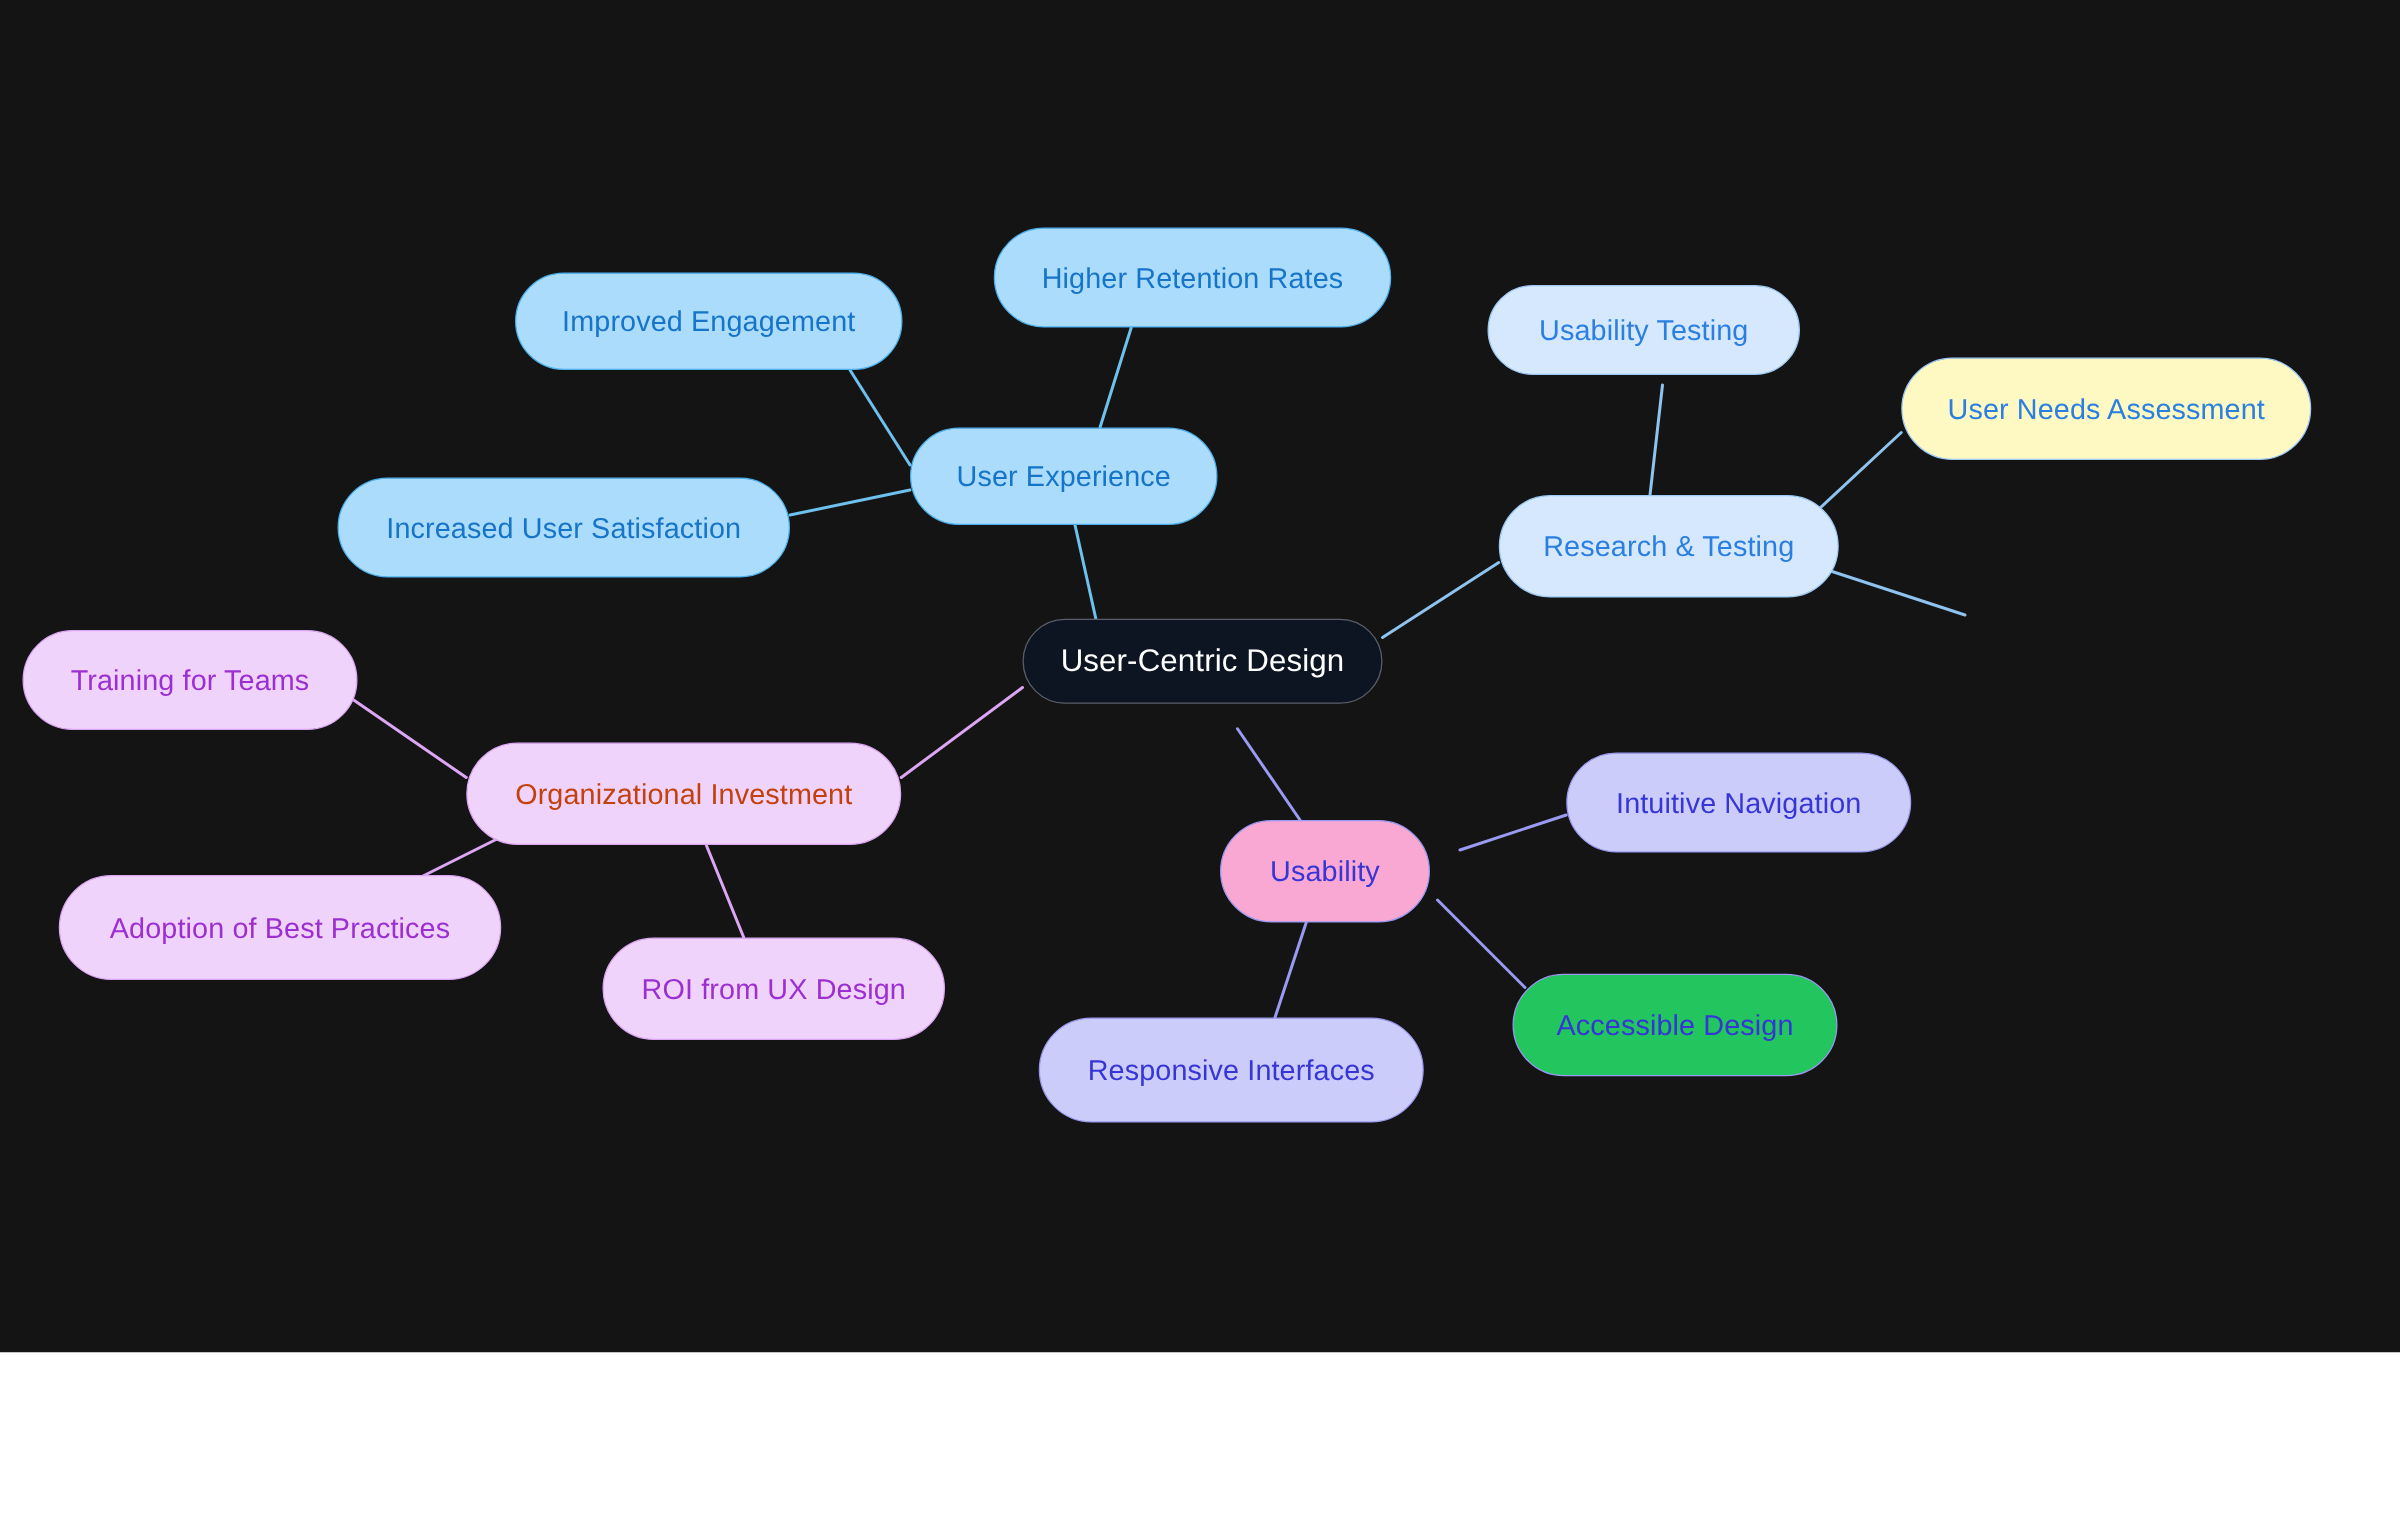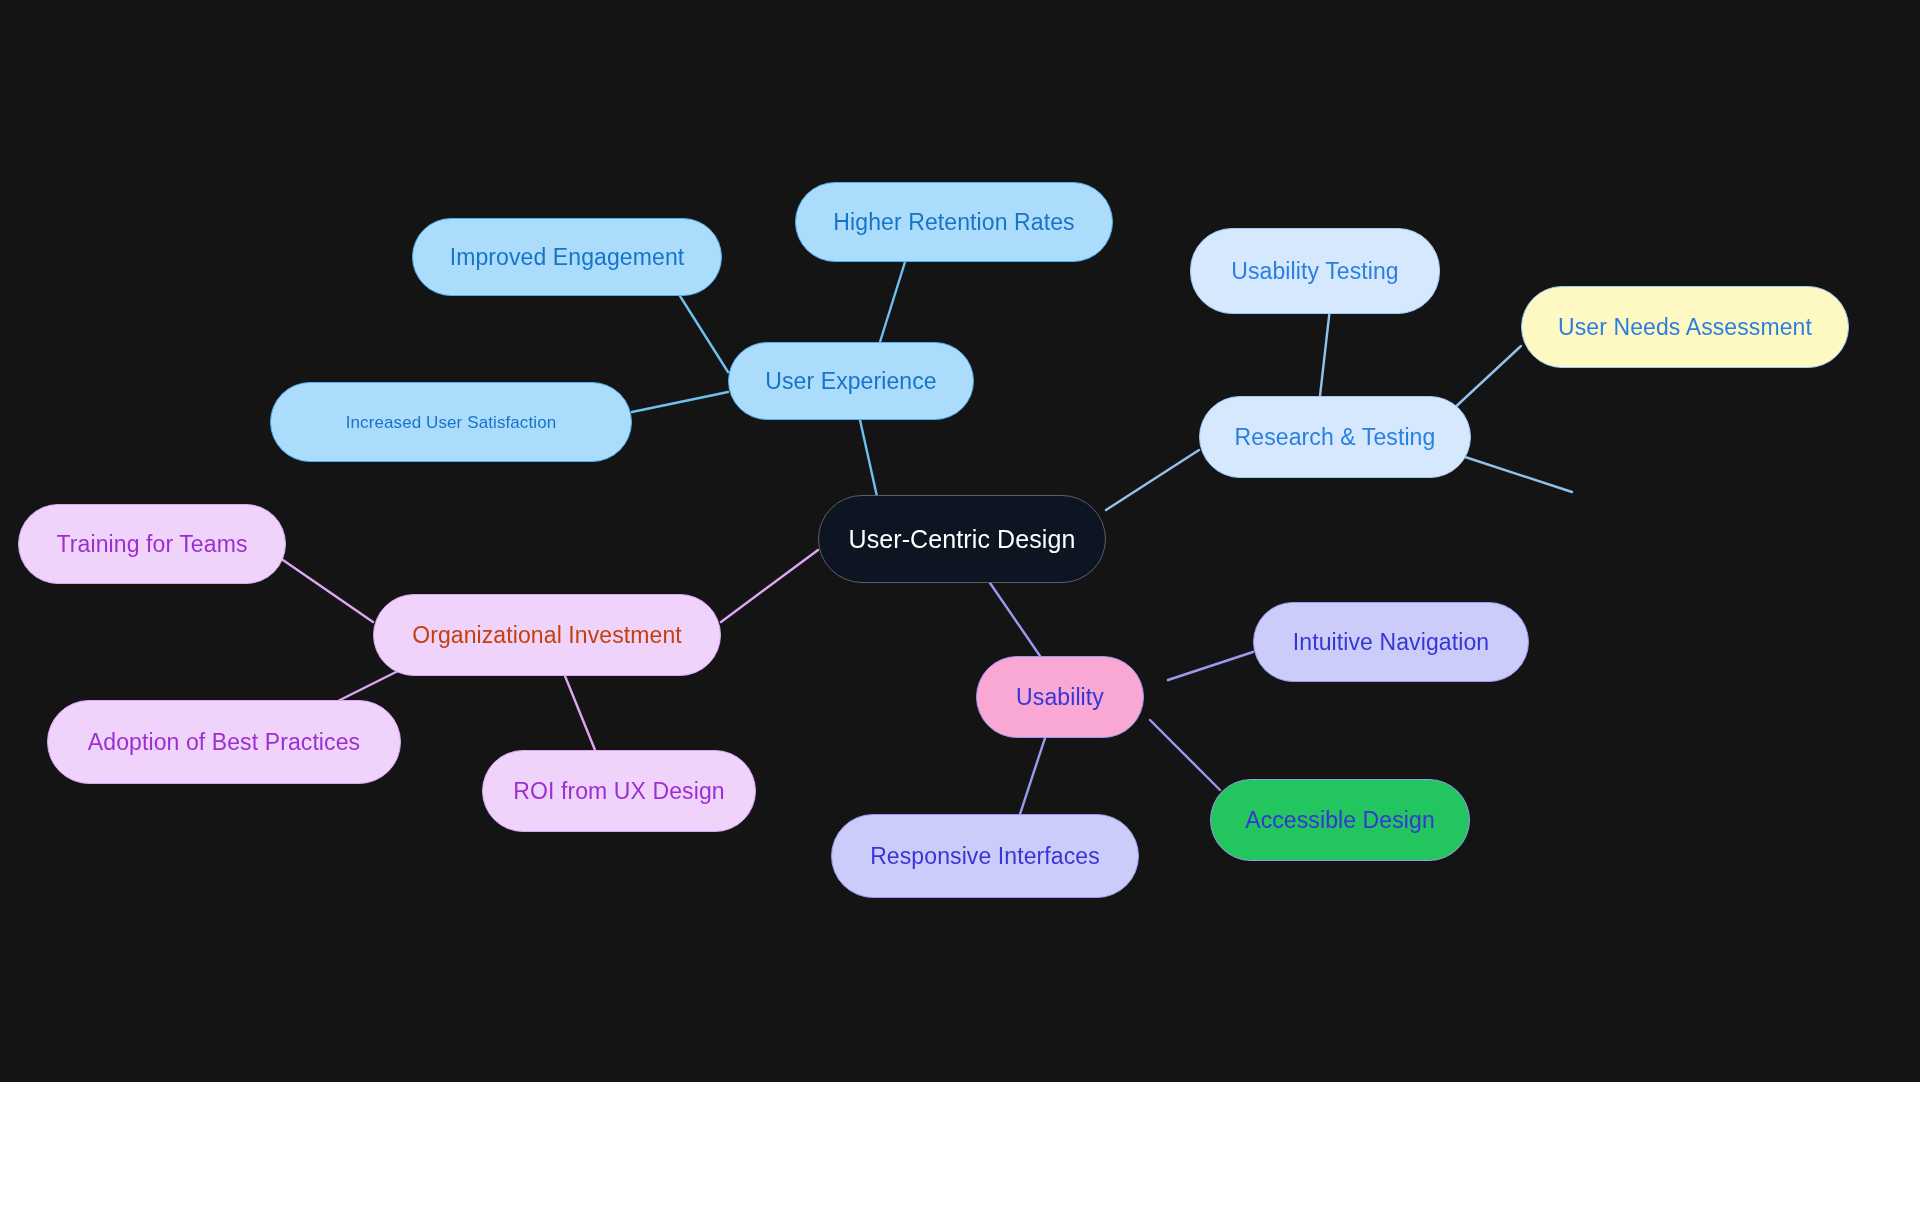--- a/index.html
+++ b/index.html
@@ -93,39 +93,39 @@
         <path d="M 1459 455 L 1572 492" stroke="#8fc3ef" stroke-width="2.4" fill="none" stroke-linecap="round"></path>
         <path d="M 1168 680 L 1253 652" stroke="#9a9af2" stroke-width="2.4" fill="none" stroke-linecap="round"></path>
         <path d="M 1150 720 L 1220 790" stroke="#9a9af2" stroke-width="2.4" fill="none" stroke-linecap="round"></path>
         <path d="M 1045 738 L 1020 814" stroke="#9a9af2" stroke-width="2.4" fill="none" stroke-linecap="round"></path>
         <path d="M 373 622 L 280 558" stroke="#dca6f4" stroke-width="2.4" fill="none" stroke-linecap="round"></path>
         <path d="M 400 670 L 330 705" stroke="#dca6f4" stroke-width="2.4" fill="none" stroke-linecap="round"></path>
         <path d="M 565 676 L 595 750" stroke="#dca6f4" stroke-width="2.4" fill="none" stroke-linecap="round"></path>
       </svg>
 
     <div id="node-layer">
-        <div class="node central" style="left: 818px; top: 495px; width: 288px; height: 88px; background: rgb(13, 21, 34); border-color: rgb(90, 95, 107); color: rgb(255, 255, 255); font-size: 25px; font-weight: 400;">
+        <div class="node central" style="left: 818px; top: 495px; width: 288px; height: 68px; background: rgb(13, 21, 34); border-color: rgb(90, 95, 107); color: rgb(255, 255, 255); font-size: 25px; font-weight: 400;">
           <span class="node-label">User-Centric Design</span>
         </div>
         <div class="node" style="left: 728px; top: 342px; width: 246px; height: 78px; background: rgb(171, 220, 251); border-color: rgb(76, 176, 239); color: rgb(22, 116, 201); font-size: 23px; font-weight: 400; align-items: center;">
           <span class="node-label">User Experience</span>
         </div>
         <div class="node" style="left: 412px; top: 218px; width: 310px; height: 78px; background: rgb(171, 220, 251); border-color: rgb(76, 176, 239); color: rgb(22, 116, 201); font-size: 23px; font-weight: 400;">
           <span class="node-label">Improved Engagement</span>
         </div>
         <div class="node" style="left: 795px; top: 182px; width: 318px; height: 80px; background: rgb(171, 220, 251); border-color: rgb(76, 176, 239); color: rgb(22, 116, 201); font-size: 23px; font-weight: 400;">
           <span class="node-label">Higher Retention Rates</span>
         </div>
-        <div class="node" style="left: 270px; top: 382px; width: 362px; height: 80px; background: rgb(171, 220, 251); border-color: rgb(76, 176, 239); color: rgb(22, 116, 201); font-size: 17px; font-weight: 400;">
+        <div class="node" style="left: 270px; top: 382px; width: 362px; height: 80px; background: rgb(171, 220, 251); border-color: rgb(76, 176, 239); color: rgb(22, 116, 201); font-size: 23px; font-weight: 400;">
           <span class="node-label">Increased User Satisfaction</span>
         </div>
         <div class="node" style="left: 1199px; top: 396px; width: 272px; height: 82px; background: rgb(213, 232, 253); border-color: rgb(158, 201, 245); color: rgb(42, 127, 224); font-size: 23px; font-weight: 400; justify-content: center;">
           <span class="node-label">Research &amp; Testing</span>
         </div>
-        <div class="node" style="left: 1190px; top: 228px; width: 250px; height: 86px; background: rgb(213, 232, 253); border-color: rgb(158, 201, 245); color: rgb(42, 127, 224); font-size: 23px; font-weight: 400;">
+        <div class="node" style="left: 1190px; top: 228px; width: 250px; height: 72px; background: rgb(213, 232, 253); border-color: rgb(158, 201, 245); color: rgb(42, 127, 224); font-size: 23px; font-weight: 400;">
           <span class="node-label">Usability Testing</span>
         </div>
         <div class="node" style="left: 1521px; top: 286px; width: 328px; height: 82px; background: #fef9c3; border-color: rgb(158, 201, 245); color: rgb(42, 127, 224); font-size: 23px; font-weight: 400;">
           <span class="node-label">User Needs Assessment</span>
         </div>
         <div class="node" style="left: 976px; top: 656px; width: 168px; height: 82px; background: #f9a8d4; border-color: rgb(154, 154, 242); color: rgb(54, 54, 214); font-size: 23px; font-weight: 400;">
           <span class="node-label">Usability</span>
         </div>
         <div class="node" style="left: 1253px; top: 602px; width: 276px; height: 80px; background: rgb(204, 204, 250); border-color: rgb(154, 154, 242); color: rgb(54, 54, 214); font-size: 23px; font-weight: 400;">
           <span class="node-label">Intuitive Navigation</span>

